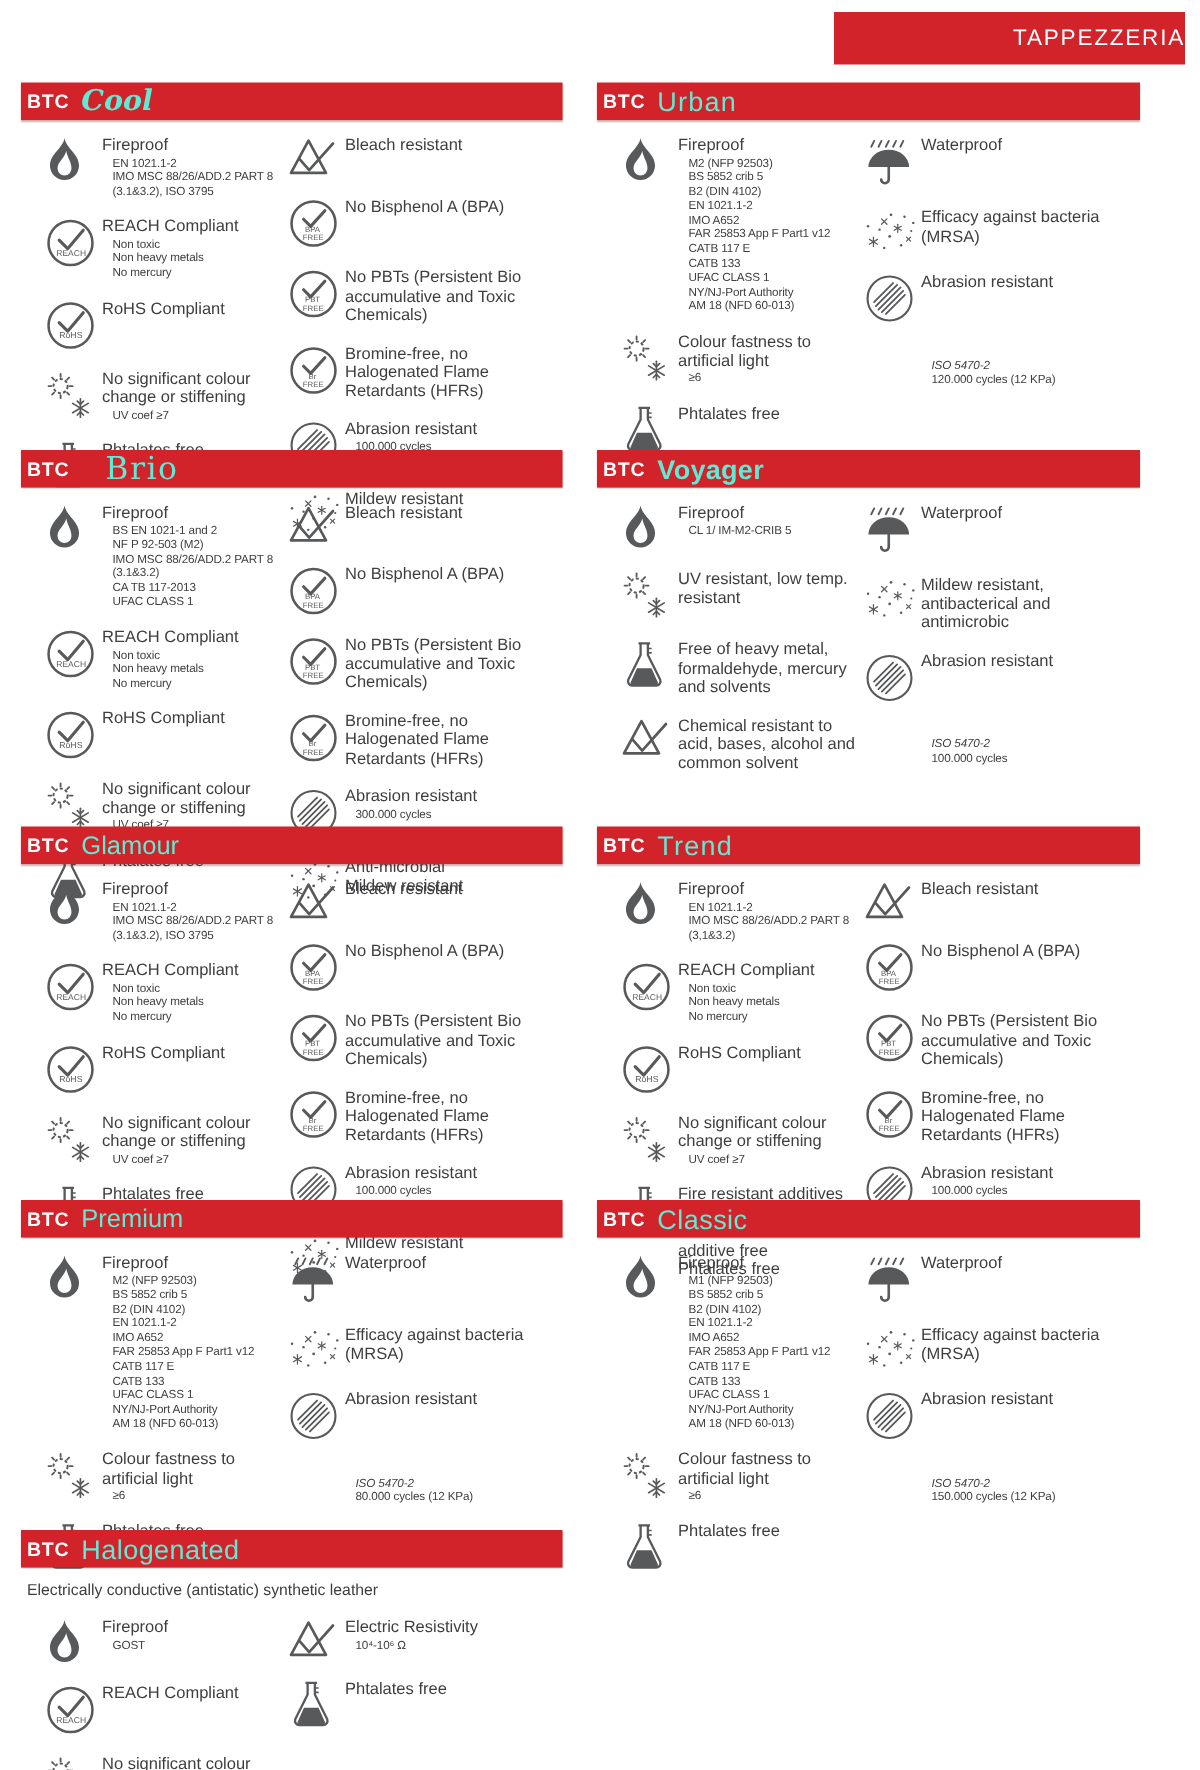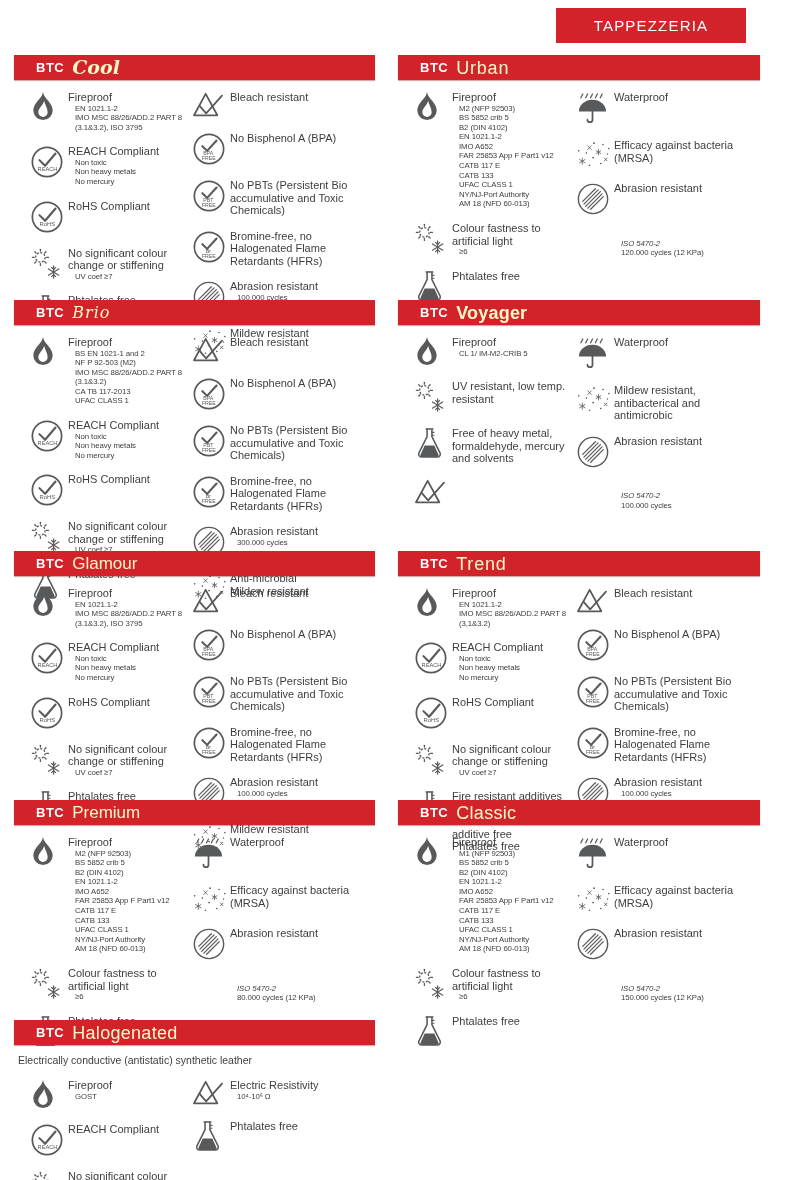--- a/index.html
+++ b/index.html
@@ -1,27 +1,27 @@
 <!DOCTYPE html>
 <html><head>
 <meta charset="utf-8">
 <style>
   html,body{margin:0;padding:0;background:#fff;}
   #page{position:relative;width:800px;height:1180px;background:#fff;overflow:hidden;
         font-family:"Liberation Sans","DejaVu Sans",sans-serif;color:#3e3e40;}
-  .brand-tab{position:absolute;left:556px;top:8px;width:190px;height:35px;background:#d2232a;
-             display:flex;align-items:center;justify-content:center;}
+  .brand-tab{position:absolute;left:556px;top:8px;width:234px;height:35px;background:#d2232a;
+             display:flex;align-items:center;justify-content:flex-end;}
   .brand-tab span{color:#fff;font-size:15px;letter-spacing:1.2px;}
   .card{position:absolute;}
-  .bar{background:#d2232a;height:25px;display:flex;align-items:center;padding-left:22px;gap:8px;
+  .bar{background:#d2232a;height:25px;display:flex;align-items:center;padding-left:4px;gap:8px;
        box-shadow:0 1px 1px rgba(120,20,20,.35);}
   .btc{color:#fff;font-size:13px;font-weight:bold;letter-spacing:.5px;}
-  .cname{color:#fef9c3;font-size:18px;line-height:1;}
+  .cname{color:#5eead4;font-size:18px;line-height:1;}
   .t-script{font-family:"DejaVu Serif",serif;font-style:italic;font-weight:bold;font-size:19px;}
-  .t-script2{font-family:"DejaVu Serif",serif;font-style:italic;font-weight:normal;font-size:16px;letter-spacing:1px;}
+  .t-script2{font-family:"DejaVu Serif",serif;font-weight:normal;font-size:21px;letter-spacing:1px;margin-left:16px;}
   .t-serif{font-family:Liberation Sans, sans-serif;font-size:17px;}
   .t-sans-light{font-weight:normal;letter-spacing:.8px;font-size:18px;}
   .t-sans{font-size:18px;letter-spacing:.3px;}
   .t-sans-bold{font-size:18px;font-weight:bold;letter-spacing:.2px;}
   .subtitle{font-size:10.5px;margin:9px 0 2px 4px;color:#3e3e40;}
   .cols{display:flex;padding:10px 0 0 16px;}
   .col-l{width:162px;flex:none;}
   .col-r{flex:1;min-width:0;}
   .item{display:flex;margin-bottom:12px;}
   .icn{width:38px;flex:none;padding-top:1px;}
@@ -642,20 +642,23 @@
                 <div class="t">Free of heavy metal, formaldehyde, mercury and solvents</div>
               </div>
             </div>
             <div class="item">
               <span class="icn">
                 <svg width="32" height="28" viewBox="0 0 34 30" fill="none" stroke="#58595b">
                   <path d="M14.5 3 27 26H2z" stroke-width="1.9" stroke-linejoin="round"></path>
                   <polyline points="8,16 15,24 32,5" stroke-width="1.9" stroke-linecap="round" stroke-linejoin="round"></polyline>
                 </svg>
               </span>
+              <div class="txt">
+                <div class="t">Chemical resistant to acid, bases, alcohol and common solvent</div>
+              </div>
             </div>
           </div>
           <div class="col-r">
             <div class="item">
               <span class="icn">
                 <svg width="33" height="35" viewBox="0 0 34 36" fill="none" stroke="#58595b">
                   <g stroke-width="1.3" stroke-linecap="round">
                     <line x1="5" y1="7" x2="7" y2="3"></line>
                     <line x1="10" y1="7" x2="12" y2="3"></line>
                     <line x1="15" y1="7" x2="17" y2="3"></line>

